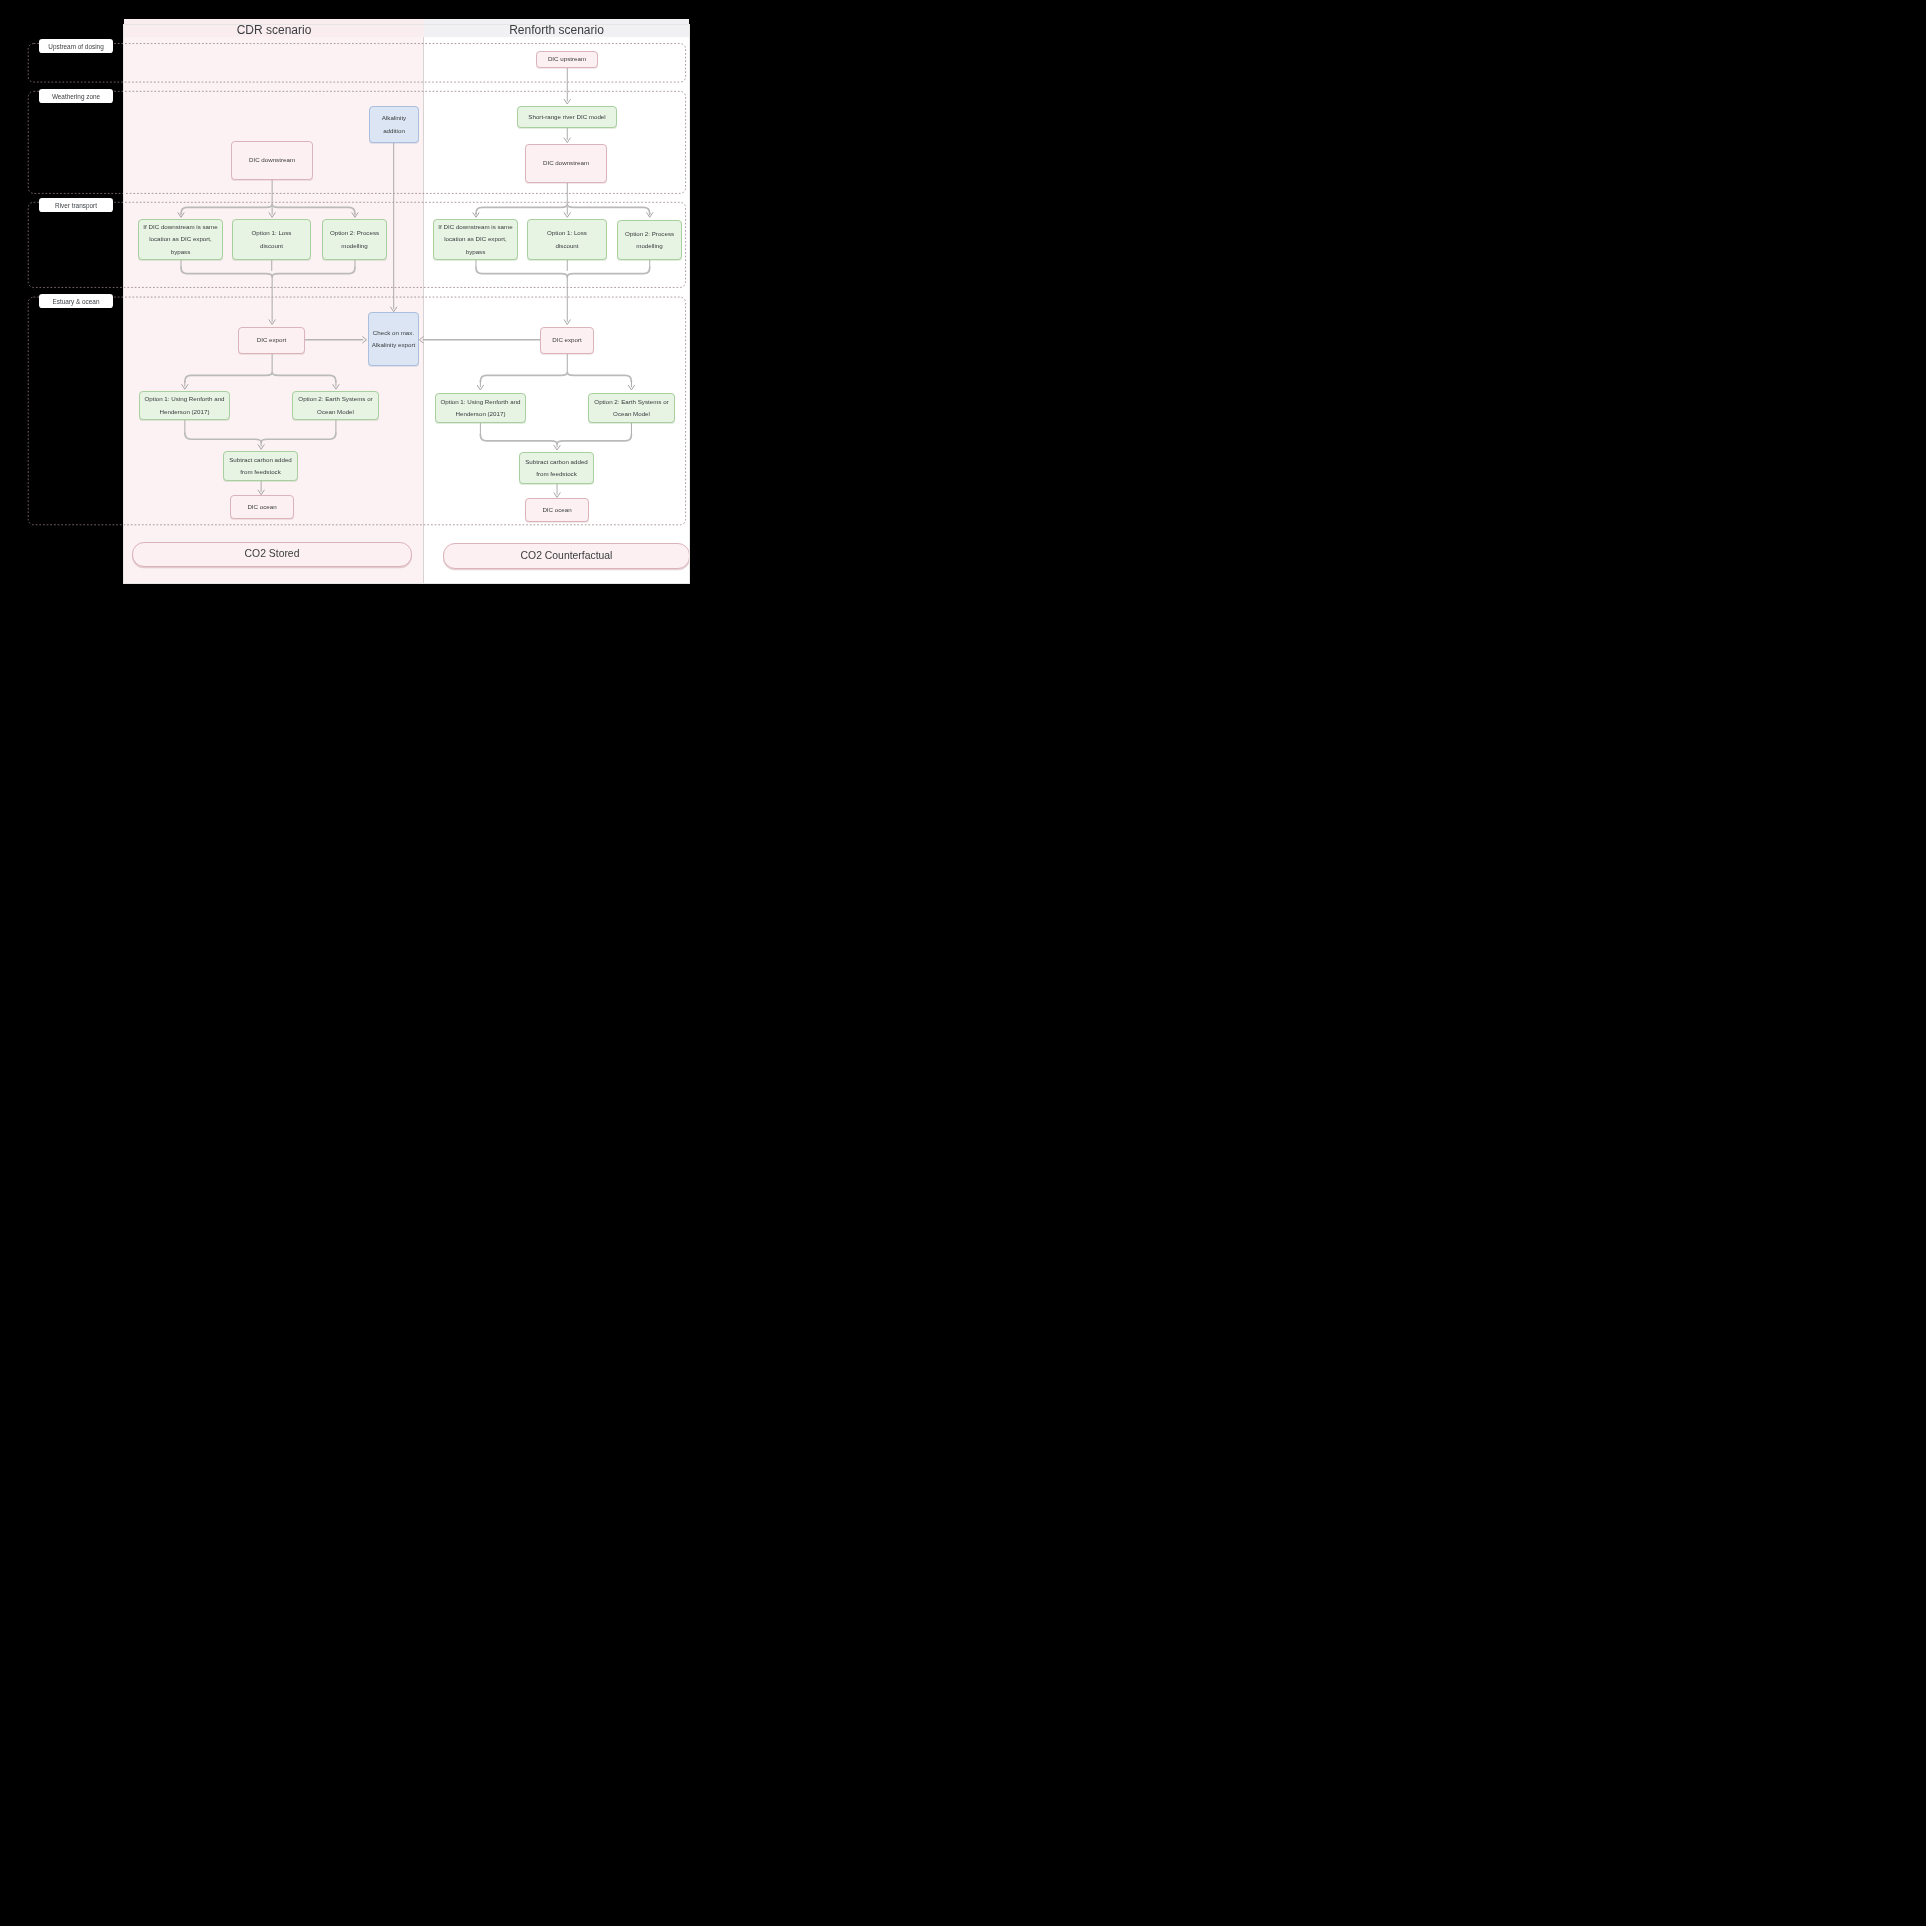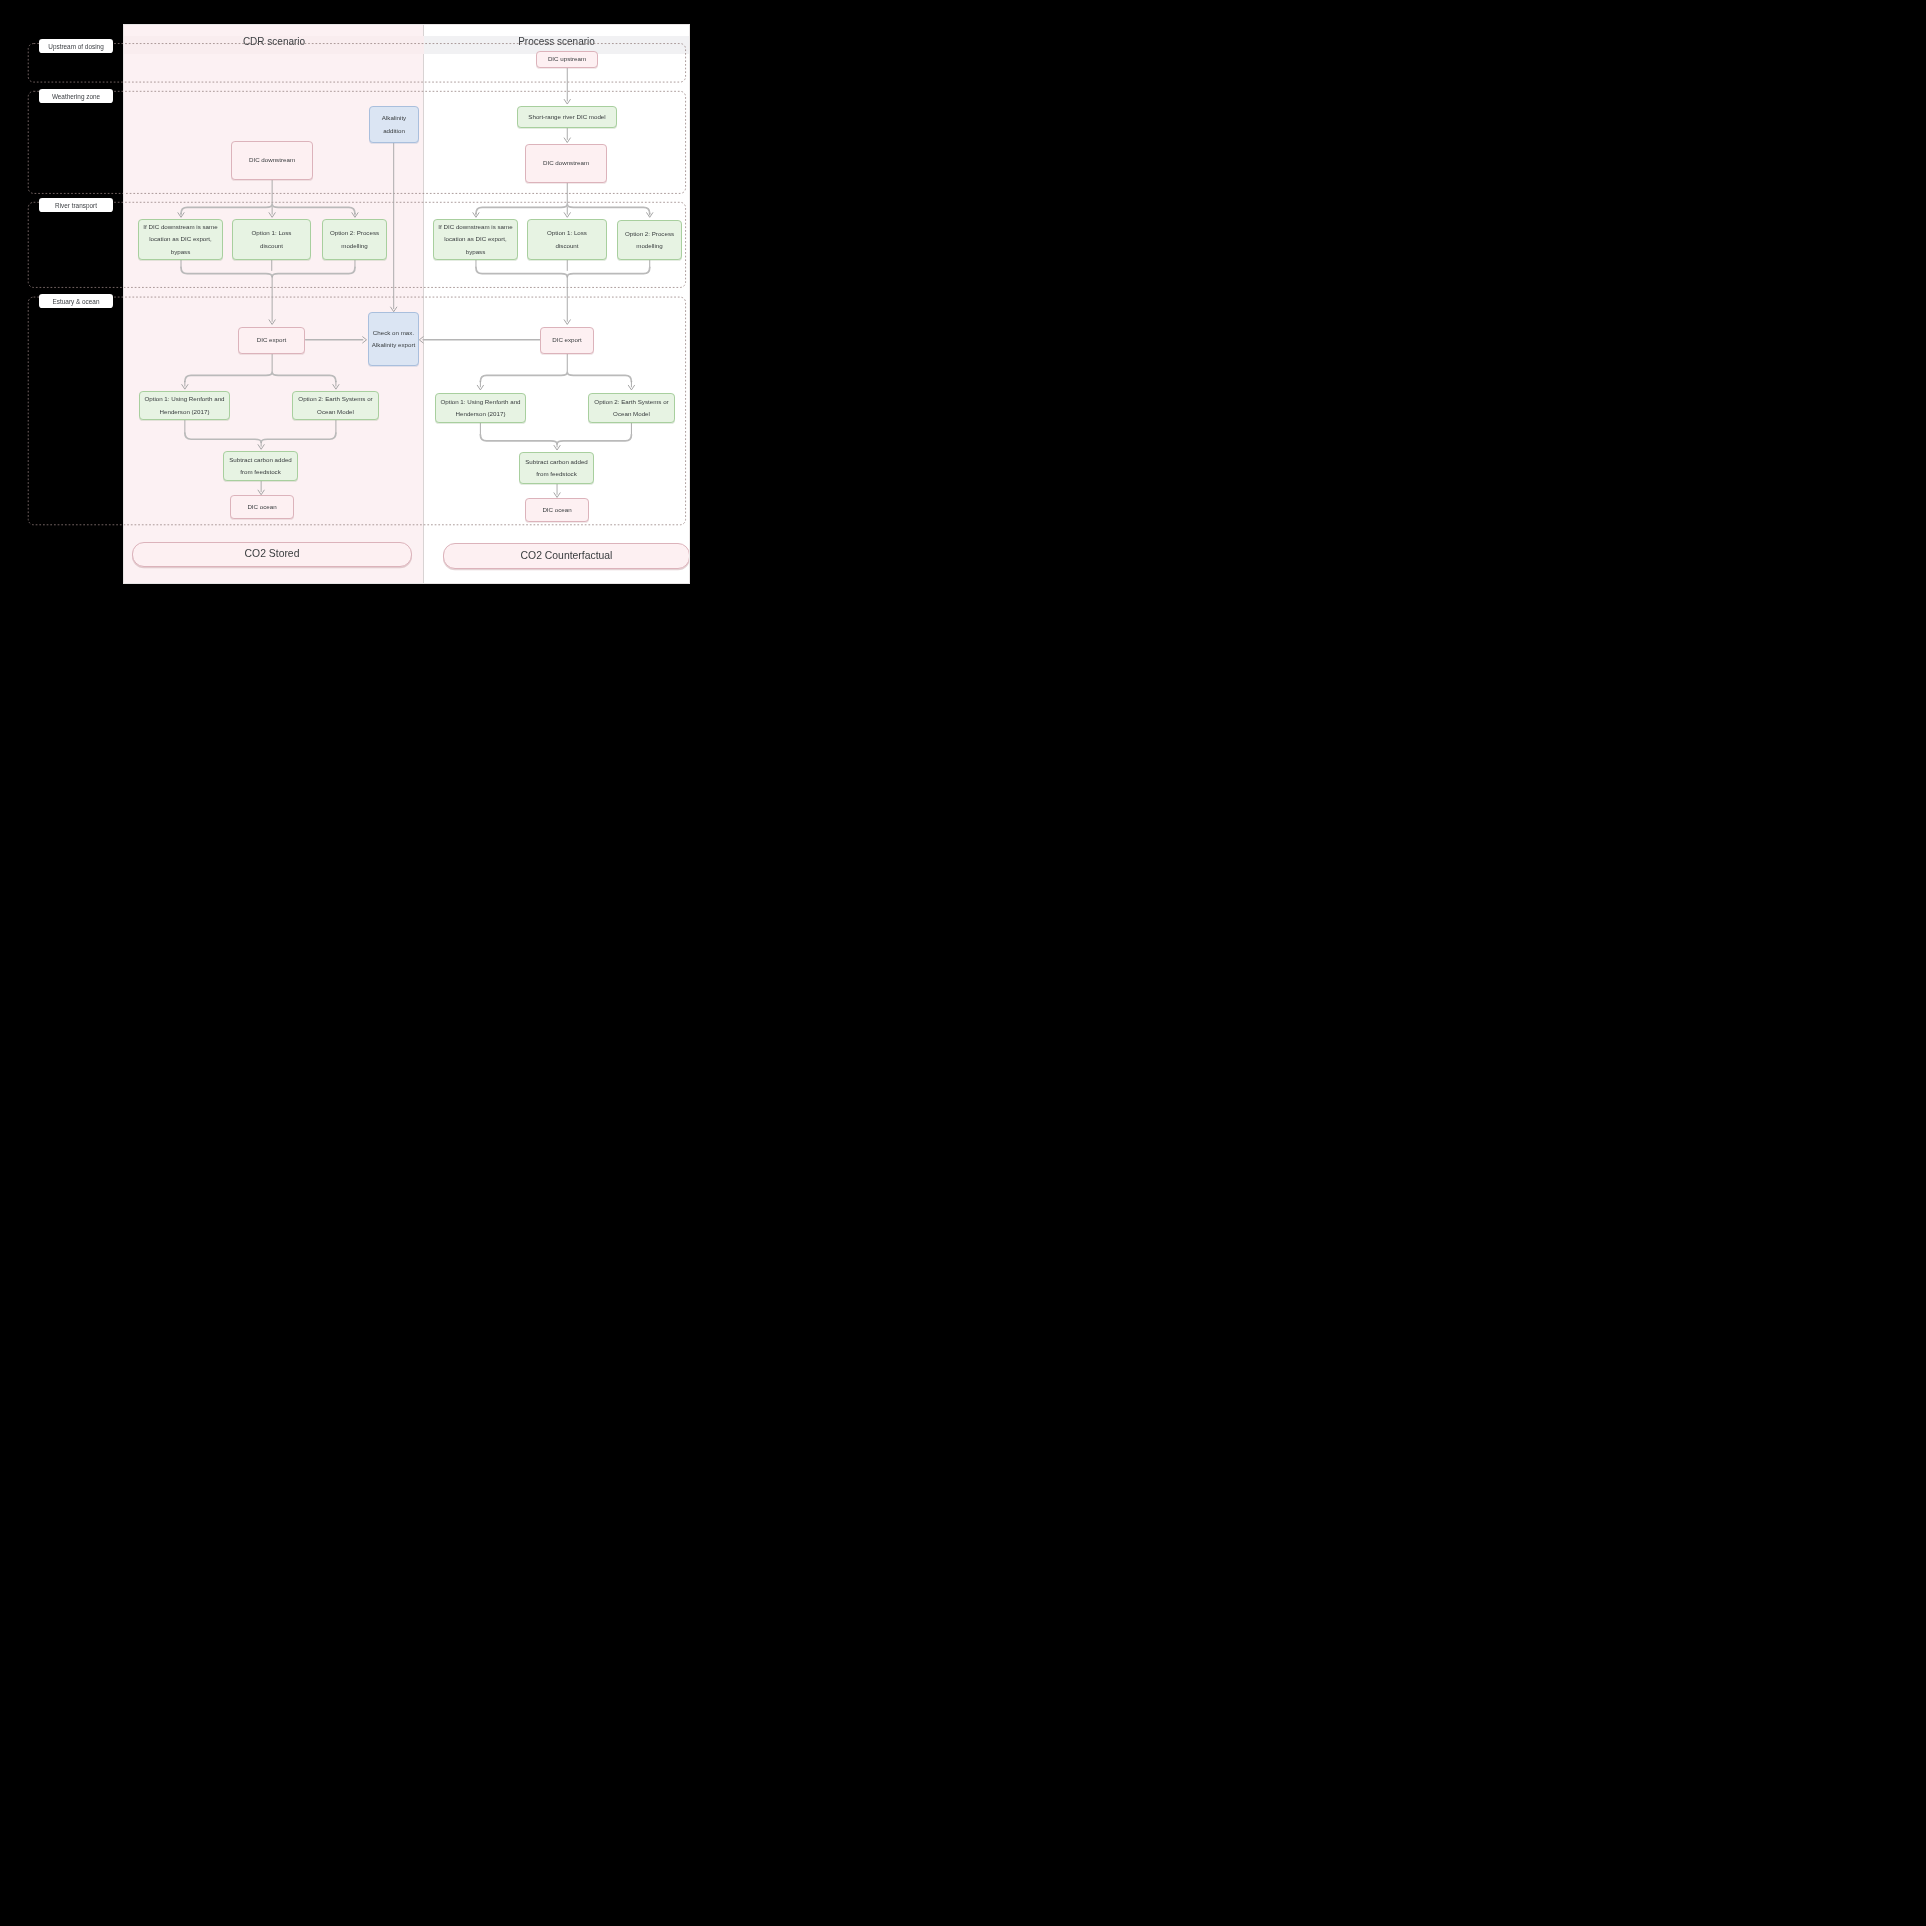--- a/index.html
+++ b/index.html
@@ -4,22 +4,22 @@
 <style>
   html,body{margin:0;padding:0;background:#000;}
   #stage{position:relative;width:703px;height:598px;background:#000;overflow:hidden;
          font-family:"Liberation Sans", sans-serif;}
   .panel{position:absolute;top:25px;height:558px;}
   #cdr-panel{left:124px;width:300px;background:#fcf1f3;}
   #baseline-panel{left:424px;width:265px;background:#ffffff;}
   #panel-frame{position:absolute;left:123px;top:24px;width:565px;height:558px;
                border:0.8px solid #e7e4e4;pointer-events:none;z-index:5;}
   #divider{position:absolute;left:423px;top:25px;width:0.8px;height:558px;background:#d8d3d3;z-index:2;}
-  .header{position:absolute;top:36px;height:17.7px;display:flex;align-items:flex-start;justify-content:center;
-          font-size:10px;color:#3a3d40;z-index:2;}
+  .header{position:absolute;top:19px;height:17.7px;display:flex;align-items:flex-end;justify-content:center;
+          font-size:12px;color:#3a3d40;z-index:2;}
   #cdr-header{left:124px;width:300px;background:#f9edef;}
   #baseline-header{left:424px;width:265px;background:#f1f1f3;}
   #connector-layer{position:absolute;left:0;top:0;z-index:3;pointer-events:none;}
   .zone-rect{fill:none;stroke:#93807e;stroke-width:2;stroke-dasharray:4.5 5;}
   .ln{fill:none;stroke:#a9a9a9;stroke-width:2.5;stroke-linecap:round;}
   .brace{fill:none;stroke:#bababa;stroke-width:4.5;stroke-linecap:round;stroke-linejoin:round;}
   .thick{stroke-width:4;stroke:#b5b5b5;}
   .head{fill:none;stroke:#a2a2a2;stroke-width:2.5;stroke-linecap:round;stroke-linejoin:round;}
   .zone-label{position:absolute;left:39px;width:74px;height:14.3px;background:#ffffff;border-radius:3.1px;
               display:flex;align-items:center;justify-content:center;font-size:6.4px;color:#3f4246;z-index:6;}
@@ -37,21 +37,21 @@
 
 <div id="stage">
 
   <div class="panel" id="cdr-panel"></div>
   <div class="panel" id="baseline-panel"></div>
   <div id="divider"></div>
   <div class="header" id="cdr-header">
     <span>CDR scenario</span>
   </div>
   <div class="header" id="baseline-header">
-    <span>Process scenario</span>
+    <span>Renforth scenario</span>
   </div>
 
   <svg id="connector-layer" width="703" height="598" viewBox="0 0 1824 1552">
     <rect class="zone-rect" x="73" y="113" width="1706" height="100" rx="14"></rect>
     <rect class="zone-rect" x="73" y="237" width="1706" height="265" rx="14"></rect>
     <rect class="zone-rect" x="73" y="525" width="1706" height="221" rx="14"></rect>
     <rect class="zone-rect" x="73" y="771" width="1706" height="591" rx="14"></rect>
 
     <path class="ln" d="M1472,177 V262"></path>
     <path class="head" d="M1464,258 L1472,270 L1480,258"></path>

